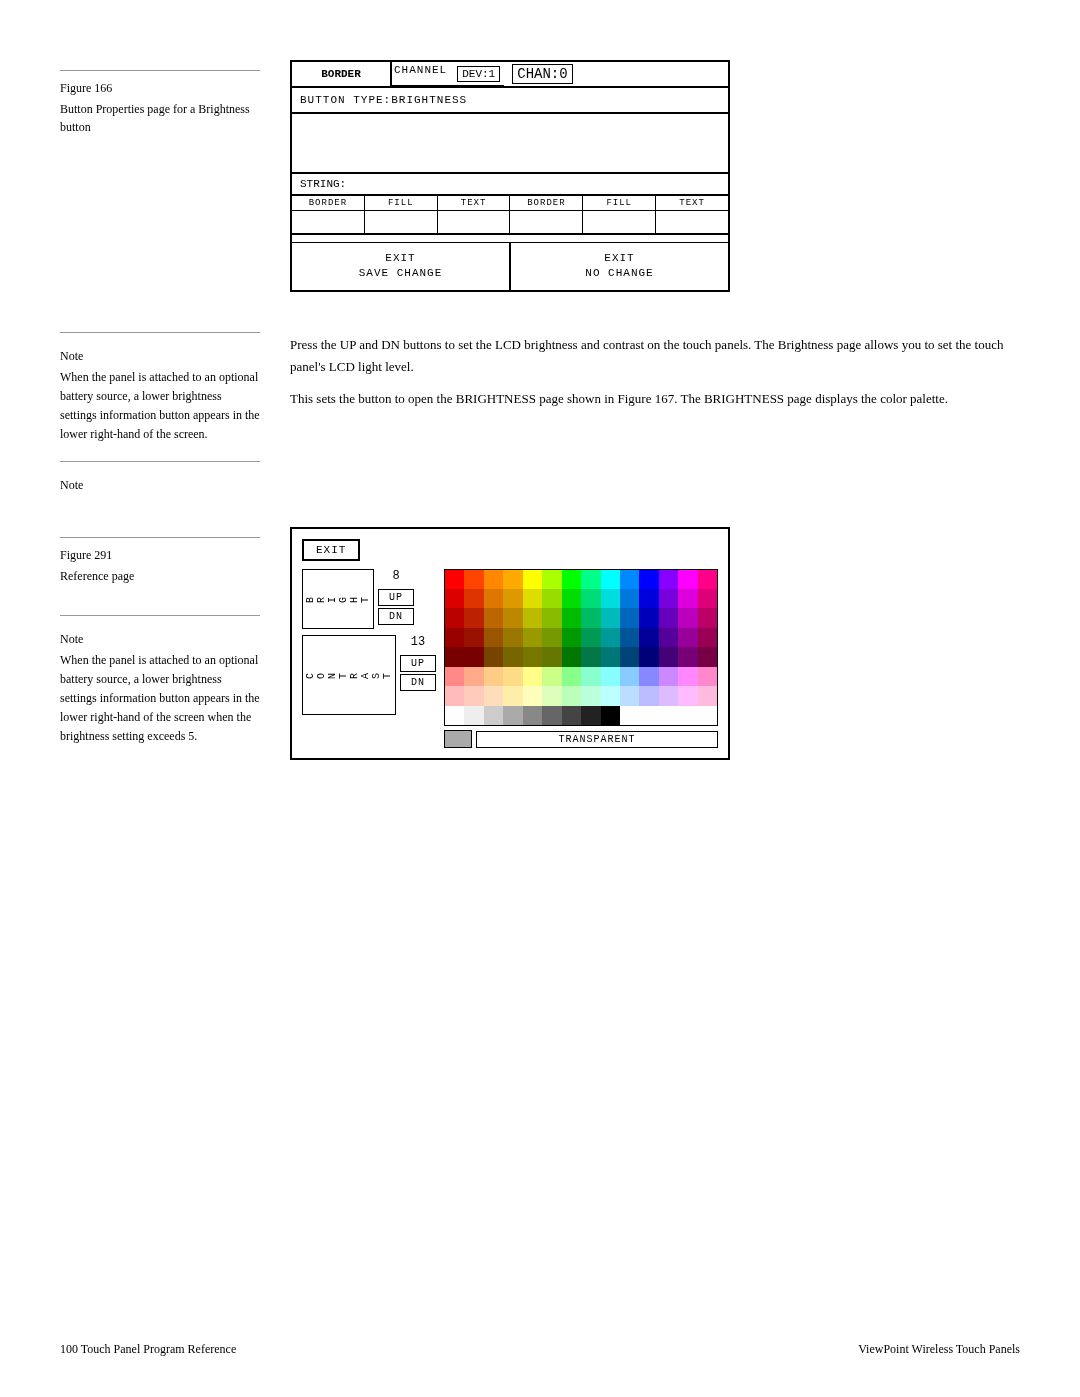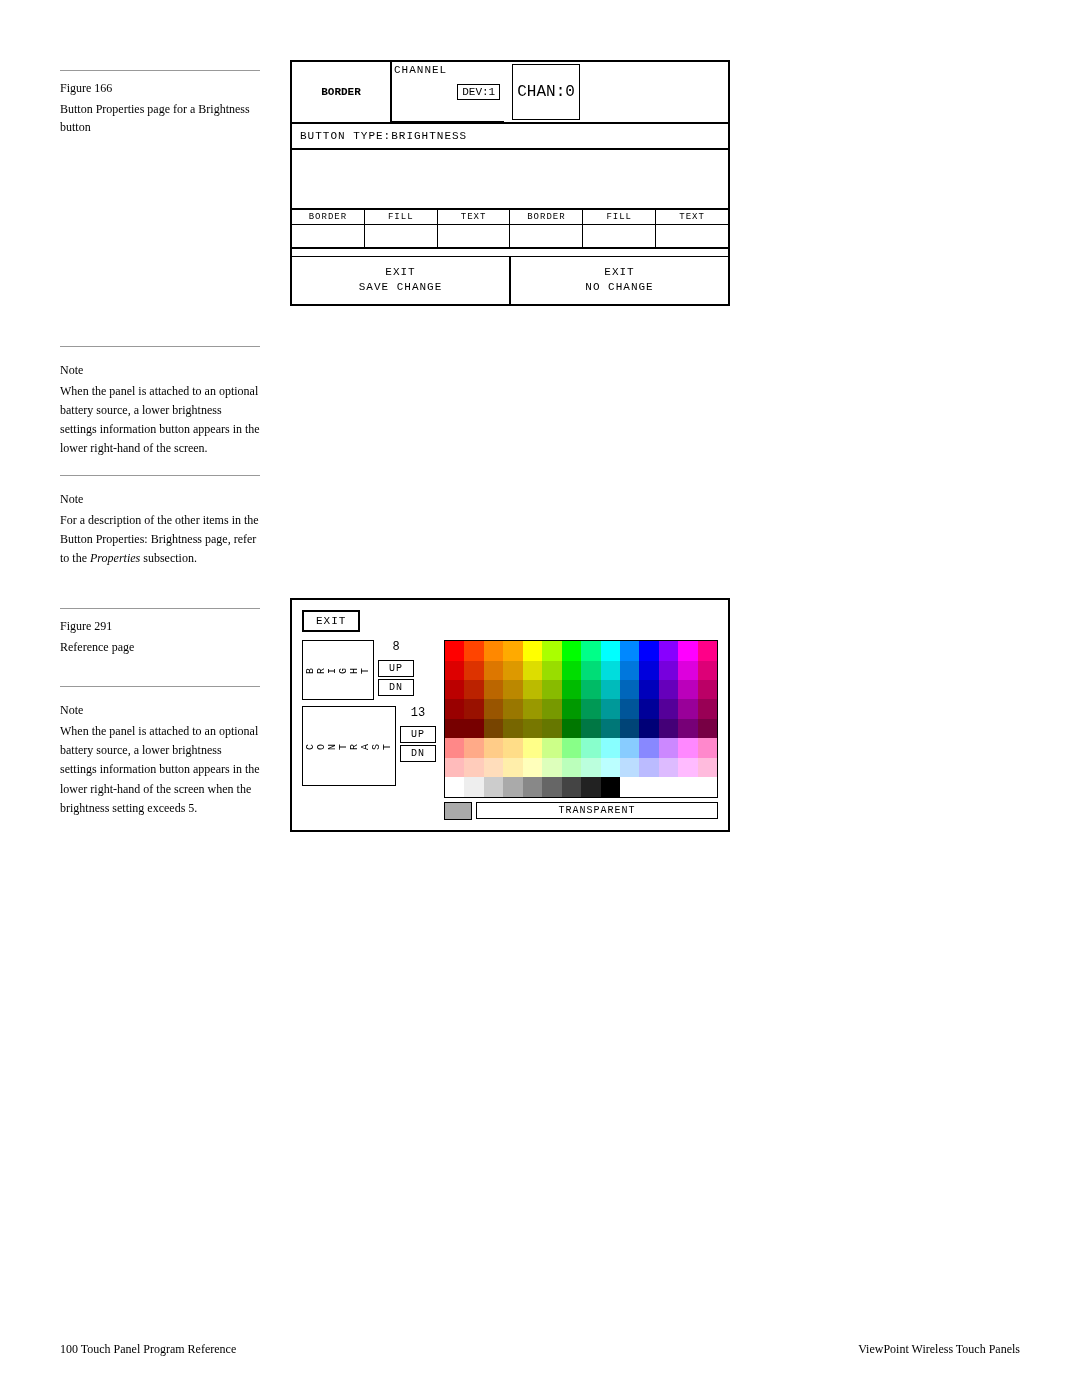--- a/index.html
+++ b/index.html
@@ -111,23 +111,23 @@
       font-size: 11px;
       font-family: 'Courier New', Courier, monospace;
     }
     .bp-chan-row {
       display: flex;
       align-items: center;
       padding: 2px 4px;
     }
     .bp-chan-input {
       border: 1px solid #000;
-      padding: 18px 4px;
+      padding: 1px 4px;
       margin-left: 4px;
-      font-size: 16px;
+      font-size: 14px;
       font-family: 'Courier New', Courier, monospace;
     }
     .bp-button-type {
       border-bottom: 2px solid #000;
       padding: 6px 8px;
       font-size: 11px;
       letter-spacing: 1px;
     }
     .bp-spacer {
       height: 60px;
@@ -352,20 +352,21 @@
             <div class="bp-chan-row">
               <span class="bp-chan-input">CHAN:0</span>
             </div>
           </div>
         </div>
 
         <div class="bp-button-type">BUTTON TYPE:BRIGHTNESS</div>
 
         <div class="bp-spacer"></div>
 
+        <div class="bp-string-row">STRING:</div>
 
 
         <div class="bp-color-cols">
           <div class="bp-col-cell">BORDER</div>
           <div class="bp-col-cell">FILL</div>
           <div class="bp-col-cell">TEXT</div>
           <div class="bp-col-cell">BORDER</div>
           <div class="bp-col-cell">FILL</div>
           <div class="bp-col-cell">TEXT</div>
         </div>
@@ -389,26 +390,25 @@
     </div>
   </div>
 
   <div class="content-section">
     <div class="left-col">
       <hr class="divider">
       <div class="note-label">Note</div>
       <div class="note-text">When the panel is attached to an optional battery source, a lower brightness settings information button appears in the lower right-hand of the screen.</div>
       <hr class="divider" style="margin-top:16px;">
       <div class="note-label">Note</div>
-      <div class="note-text">
-        For a description of the other items in the Button Properties: Brightness page, refer to the <span class="italic">Properties</span> subsection.
-      </div>
     </div>
     <div class="right-col">
       <div class="prose-text">
+        <p>Press the UP and DN buttons to set the LCD brightness and contrast on the touch panels. The Brightness page allows you to set the touch panel's LCD light level.</p>
+        <p>This sets the button to open the BRIGHTNESS page shown in Figure 167. The BRIGHTNESS page displays the color palette.</p>
       </div>
     </div>
   </div>
 
   <div class="content-section" style="margin-top: 30px;">
     <div class="left-col">
       <hr class="divider">
       <div class="figure-label">Figure 291</div>
       <div class="figure-caption">Reference page</div>
       <hr class="divider" style="margin-top:30px;">

